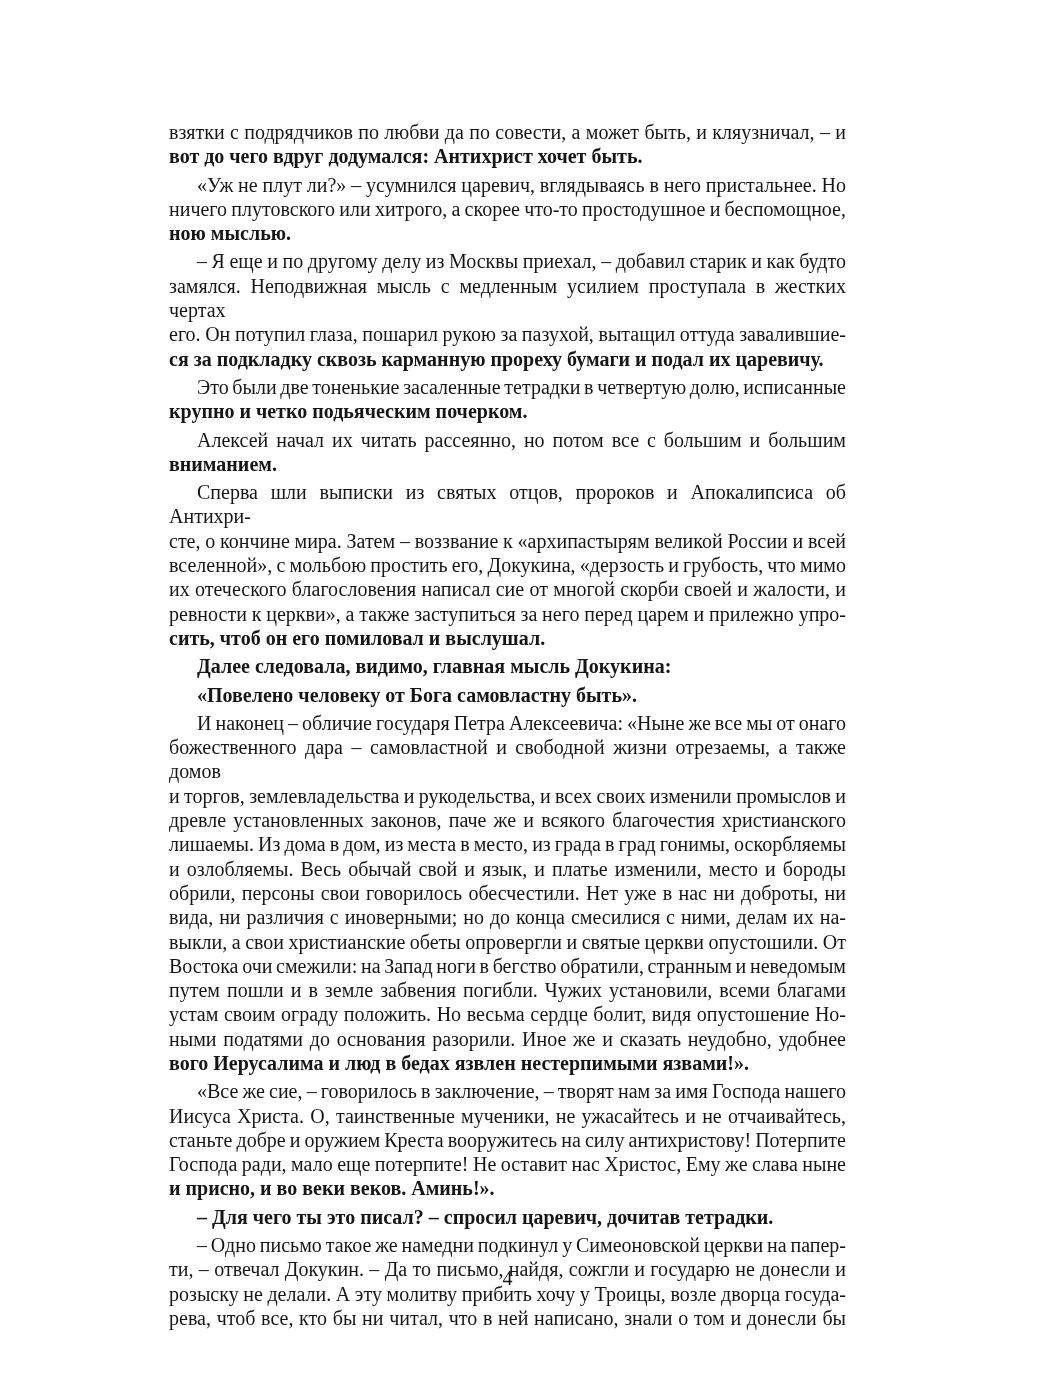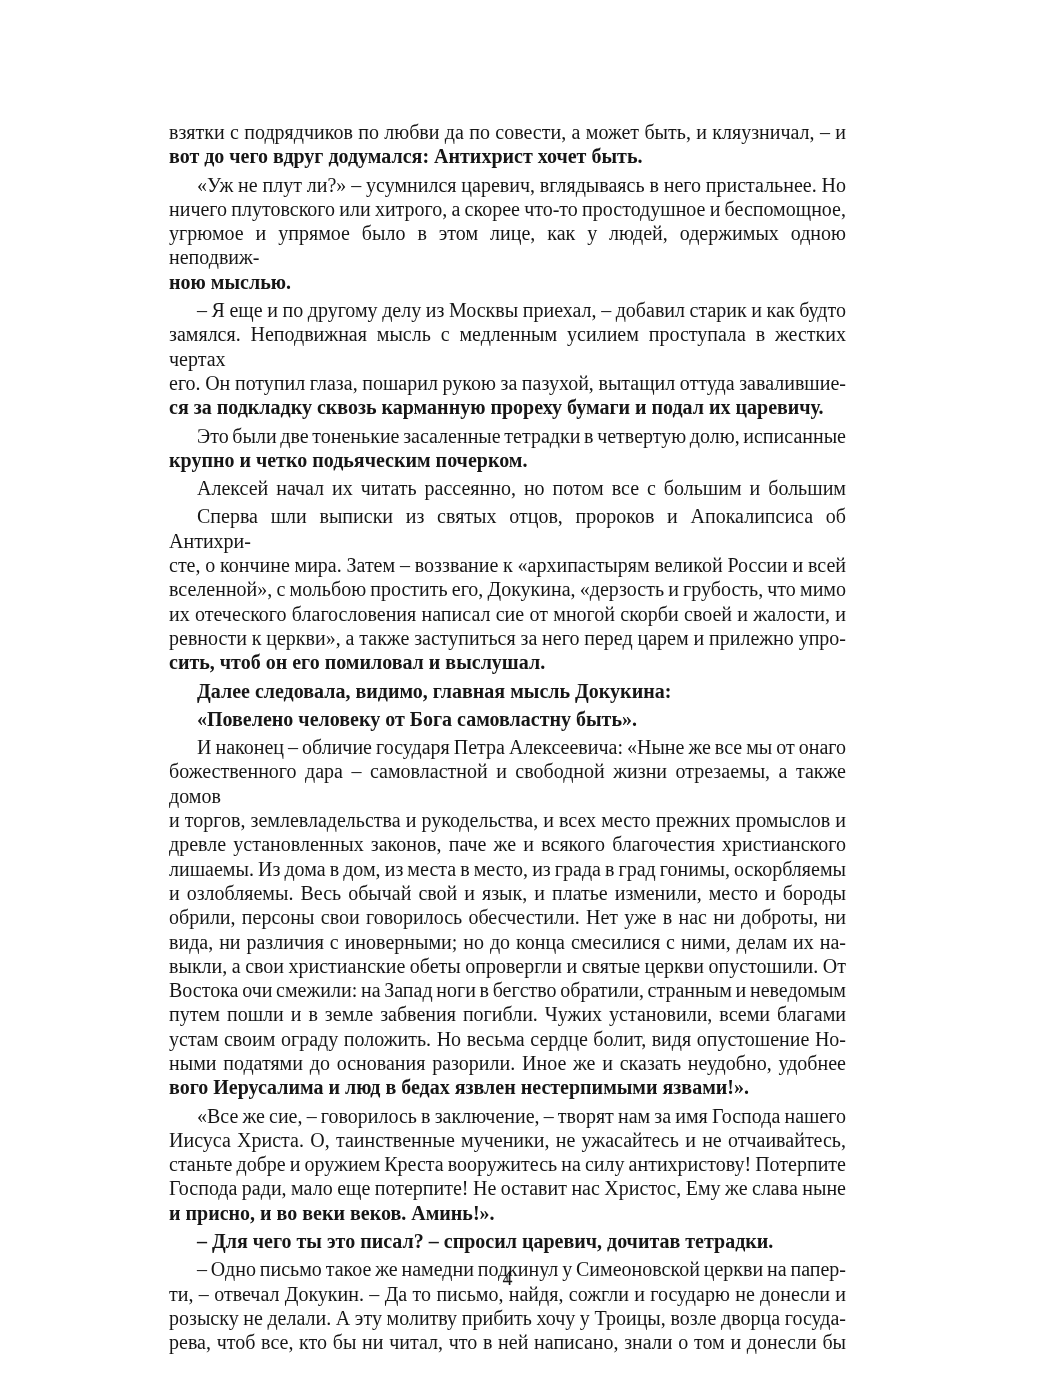--- a/index.html
+++ b/index.html
@@ -61,54 +61,54 @@
 
 <div class="page">
   <main class="text-block">
       <div class="paragraph">
         <div class="line">взятки с подрядчиков по любви да по совести, а может быть, и кляузничал, – и</div>
         <div class="line para-end">вот до чего вдруг додумался: Антихрист хочет быть.</div>
       </div>
       <div class="paragraph">
         <div class="line indented">«Уж не плут ли?» – усумнился царевич, вглядываясь в него пристальнее. Но</div>
         <div class="line">ничего плутовского или хитрого, а скорее что-то простодушное и беспомощное,</div>
-        <div class="line">угрюмое и упрямое было в этом лице, как у людей, одержимых одною неподвиж-</div>
         <div class="line para-end">ною мыслью.</div>
       </div>
       <div class="paragraph">
         <div class="line indented">– Я еще и по другому делу из Москвы приехал, – добавил старик и как будто</div>
         <div class="line">замялся. Неподвижная мысль с медленным усилием проступала в жестких чертах</div>
         <div class="line">его. Он потупил глаза, пошарил рукою за пазухой, вытащил оттуда завалившие-</div>
         <div class="line para-end">ся за подкладку сквозь карманную прореху бумаги и подал их царевичу.</div>
       </div>
       <div class="paragraph">
         <div class="line indented">Это были две тоненькие засаленные тетрадки в четвертую долю, исписанные</div>
         <div class="line para-end">крупно и четко подьяческим почерком.</div>
       </div>
       <div class="paragraph">
         <div class="line indented">Алексей начал их читать рассеянно, но потом все с большим и большим</div>
+        <div class="line para-end">вниманием.</div>
       </div>
       <div class="paragraph">
         <div class="line indented">Сперва шли выписки из святых отцов, пророков и Апокалипсиса об Антихри-</div>
         <div class="line">сте, о кончине мира. Затем – воззвание к «архипастырям великой России и всей</div>
         <div class="line">вселенной», с мольбою простить его, Докукина, «дерзость и грубость, что мимо</div>
         <div class="line">их отеческого благословения написал сие от многой скорби своей и жалости, и</div>
         <div class="line">ревности к церкви», а также заступиться за него перед царем и прилежно упро-</div>
         <div class="line para-end">сить, чтоб он его помиловал и выслушал.</div>
       </div>
       <div class="paragraph">
         <div class="line indented para-end">Далее следовала, видимо, главная мысль Докукина:</div>
       </div>
       <div class="paragraph">
         <div class="line indented para-end">«Повелено человеку от Бога самовластну быть».</div>
       </div>
       <div class="paragraph">
         <div class="line indented">И наконец – обличие государя Петра Алексеевича: «Ныне же все мы от онаго</div>
         <div class="line">божественного дара – самовластной и свободной жизни отрезаемы, а также домов</div>
-        <div class="line">и торгов, землевладельства и рукодельства, и всех место прежних промыслов и</div>
+        <div class="line">и торгов, землевладельства и рукодельства, и всех своих изменили промыслов и</div>
         <div class="line">древле установленных законов, паче же и всякого благочестия христианского</div>
         <div class="line">лишаемы. Из дома в дом, из места в место, из града в град гонимы, оскорбляемы</div>
         <div class="line">и озлобляемы. Весь обычай свой и язык, и платье изменили, место и бороды</div>
         <div class="line">обрили, персоны свои говорилось обесчестили. Нет уже в нас ни доброты, ни</div>
         <div class="line">вида, ни различия с иноверными; но до конца смесилися с ними, делам их на-</div>
         <div class="line">выкли, а свои христианские обеты опровергли и святые церкви опустошили. От</div>
         <div class="line">Востока очи смежили: на Запад ноги в бегство обратили, странным и неведомым</div>
         <div class="line">путем пошли и в земле забвения погибли. Чужих установили, всеми благами</div>
         <div class="line">устам своим ограду положить. Но весьма сердце болит, видя опустошение Но-</div>
         <div class="line">ными податями до основания разорили. Иное же и сказать неудобно, удобнее</div>

